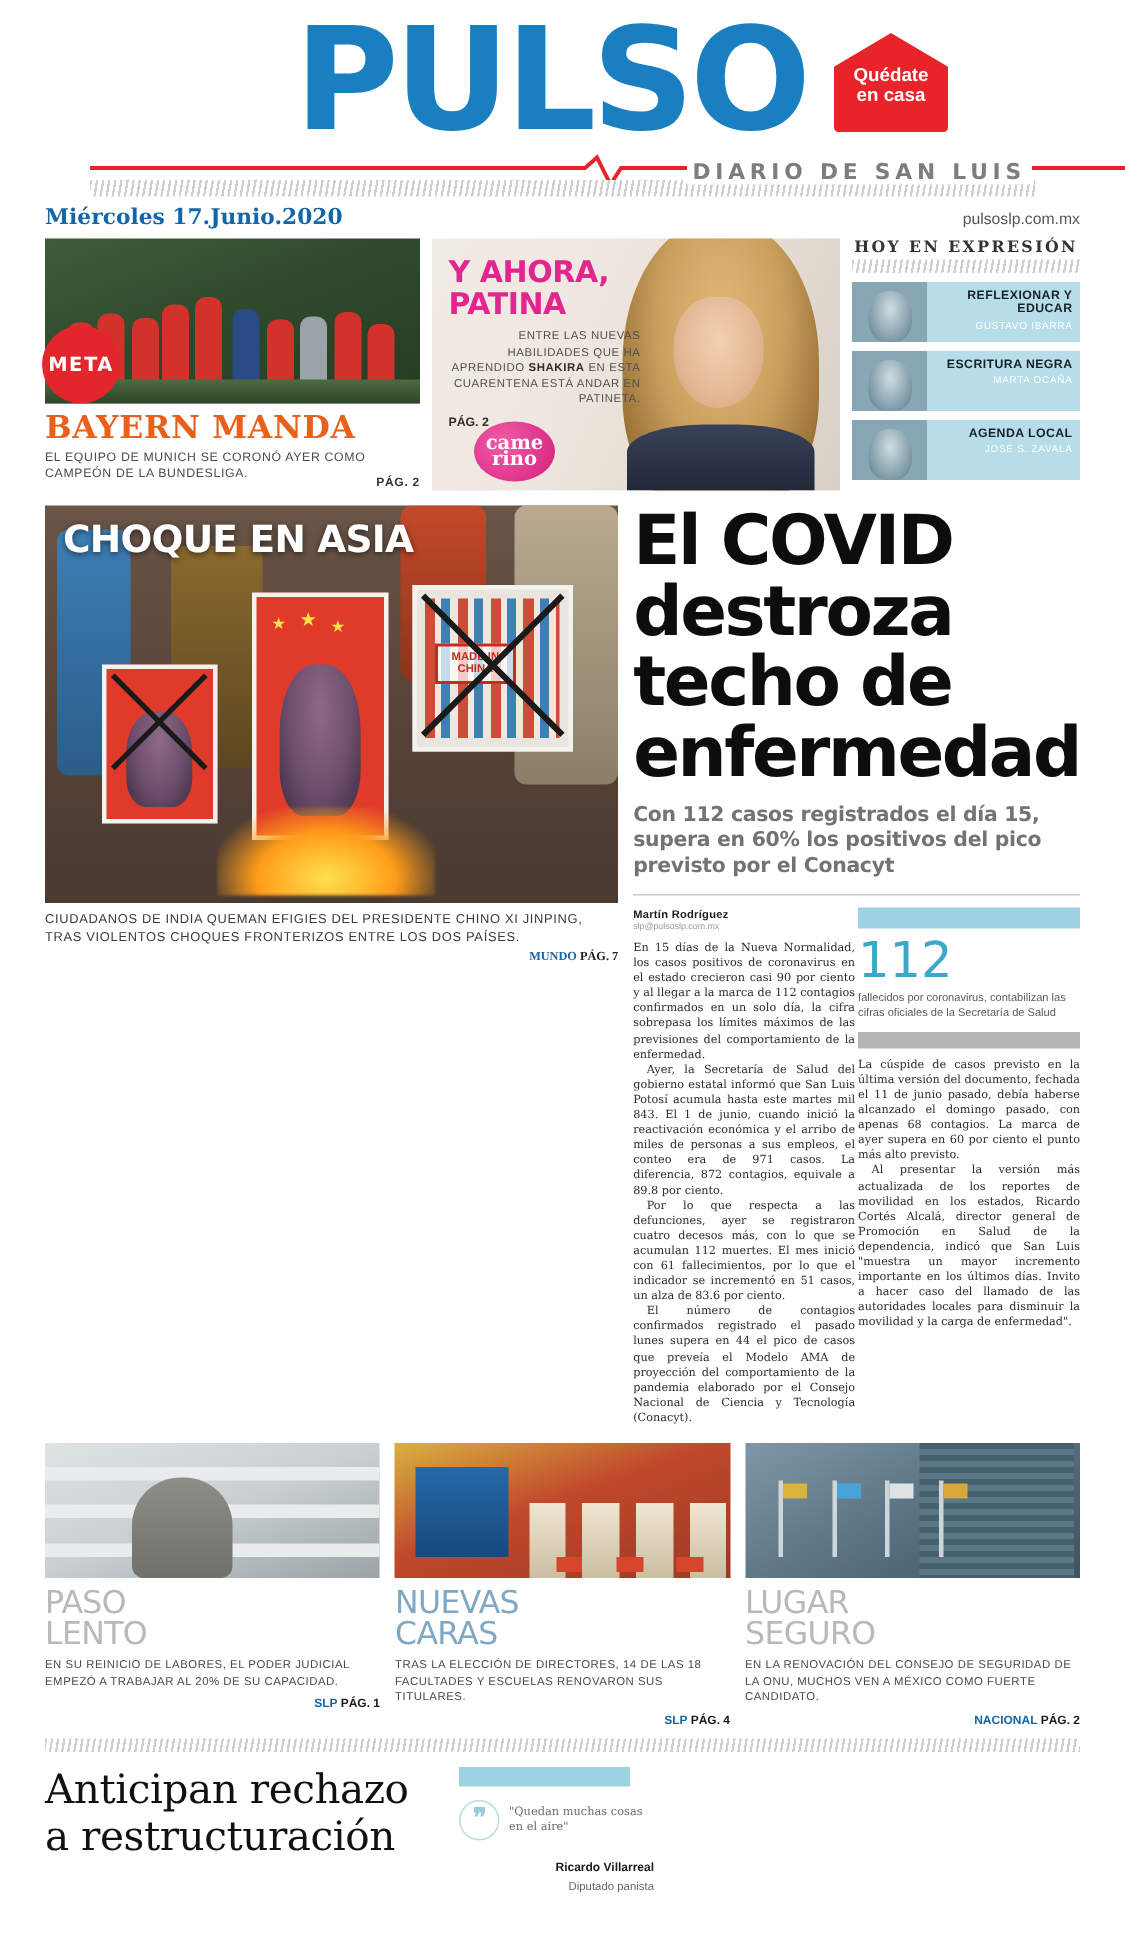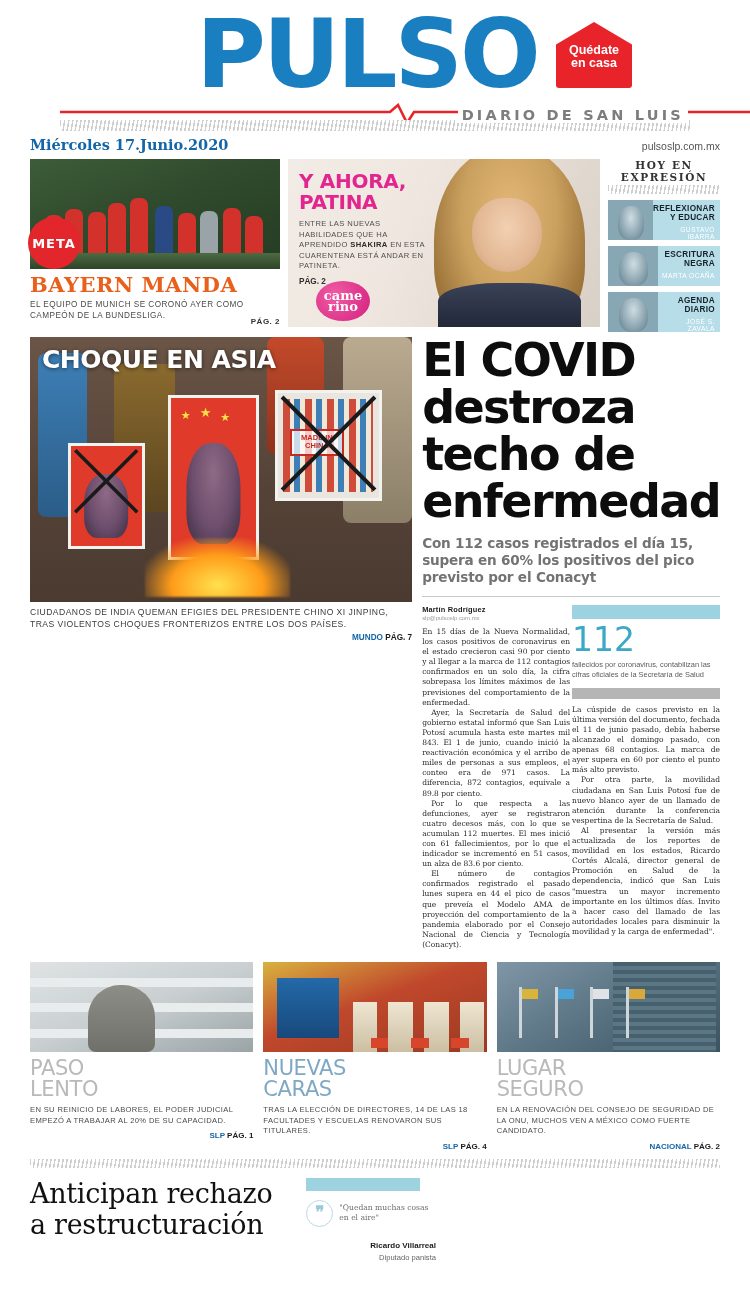--- a/index.html
+++ b/index.html
@@ -119,34 +119,34 @@
     position: absolute; left: 16%; bottom: 0; width: 74%; height: 26%;
     background: linear-gradient(#3a4258,#222838); border-radius: 42% 42% 0 0;
   }
   .sh-text { position: absolute; left: 11px; top: 12px; width: 128px; z-index: 3; }
   .sh-head {
     font-family: "DejaVu Sans", sans-serif; font-weight: bold;
     font-size: 20px; line-height: 21px; color: #e3268f; letter-spacing: -0.3px;
   }
   .sh-deck {
     font-size: 7.6px; color: #4e4e4e; line-height: 10.6px;
-    letter-spacing: 0.4px; margin-top: 6px; text-transform: uppercase;
+    letter-spacing: 0.4px; margin-top: 6px; text-transform: uppercase; text-align: right;
   }
   .sh-deck b { color: #2d2d2d; }
   .sh-pag { font-size: 8.2px; font-weight: bold; color: #2d2d2d; margin-top: 5px; }
   .camerino {
     position: absolute; left: 28px; bottom: 6px; width: 54px; height: 40px;
     border-radius: 50%;
     background: radial-gradient(circle at 35% 35%, #f05ca4, #d41f7f);
     color: #fff; display: flex; align-items: center; justify-content: center;
     font-family: "DejaVu Serif", serif; font-size: 13px; line-height: 11px;
     text-align: center; font-weight: bold; z-index: 4;
   }
 
-  .promo-opinion { width: 112px; }
+  .promo-opinion { width: 152px; }
   .op-title {
     font-family: "DejaVu Serif", serif; font-weight: bold;
     font-size: 10.5px; letter-spacing: 1.6px; color: #333;
     text-align: center; padding-bottom: 2px;
   }
   .op-hatch { height: 9px;
     background: repeating-linear-gradient(100deg,#cfcfcf 0 1.5px,#ffffff 1.5px 4px); }
   .op-card { display: flex; height: 40px; margin-top: 6px; }
   .op-thumb { width: 50px; background: #88a7b4; position: relative; overflow: hidden; }
   .op-thumb .fc {
@@ -202,21 +202,21 @@
   .fire {
     position: absolute; left: 30%; bottom: 2%; width: 38%; height: 22%;
     background: radial-gradient(ellipse at 50% 80%, #ffe14d 0%, #ff9c1a 45%, rgba(226,95,14,0) 78%);
     filter: blur(1px);
   }
   .protester { position: absolute; border-radius: 8px; }
   .hero-cap {
     font-size: 8.6px; color: #3b3b3b; line-height: 12px;
     letter-spacing: 0.45px; padding-top: 4px; text-transform: uppercase;
   }
-  .hero-pag { text-align: right; font-size: 8.2px; font-weight: bold; color: #1566a8; margin-top: 3px; }
+  .hero-pag { text-align: right; font-size: 8.2px; font-weight: bold; color: #1566a8; margin-top: 3px; font-family: Liberation Serif, serif; }
   .hero-pag .blk { color: #1b1b1b; }
 
   .mega-head {
     font-family: "DejaVu Sans", sans-serif; font-weight: bold;
     font-size: 46px; line-height: 47px; color: #0d0d0d;
     letter-spacing: -1.6px;
   }
   .mega-deck {
     font-family: "DejaVu Sans", sans-serif; font-weight: bold;
     font-size: 13.6px; line-height: 17px; color: #737373;
@@ -389,21 +389,21 @@
           <div class="op-name">ESCRITURA NEGRA</div>
           <div class="op-author">MARTA OCAÑA</div>
         </div>
       </div>
 
       <div class="op-card">
         <div class="op-thumb">
             <span class="fc"></span>
           </div>
         <div class="op-label">
-          <div class="op-name">AGENDA DIARIO</div>
+          <div class="op-name">AGENDA LOCAL</div>
           <div class="op-author">JOSÉ S. ZAVALA</div>
         </div>
       </div>
     </div>
   </div>
 
   <div class="main-block">
 
     <div class="main-left">
       <div class="hero-photo">
@@ -461,21 +461,20 @@
             <p>El número de contagios confirmados registrado el pasado lunes supera en 44 el pico de casos que preveía el Modelo AMA de proyección del comportamiento de la pandemia elaborado por el Consejo Nacional de Ciencia y Tecnología (Conacyt).</p>
           </div>
         </div>
         <div class="cov-col">
           <div class="stat-cap"></div>
           <div class="stat-num">112</div>
           <div class="stat-desc">fallecidos por coronavirus, contabilizan las cifras oficiales de la Secretaría de Salud</div>
           <div class="stat-foot"></div>
           <div class="body-text">
             <p class="first">La cúspide de casos previsto en la última versión del documento, fechada el 11 de junio pasado, debía haberse alcanzado el domingo pasado, con apenas 68 contagios. La marca de ayer supera en 60 por ciento el punto más alto previsto.</p>
-            <p>Por otra parte, la movilidad ciudadana en San Luis Potosí fue de nuevo blanco ayer de un llamado de atención durante la conferencia vespertina de la Secretaría de Salud.</p>
             <p>Al presentar la versión más actualizada de los reportes de movilidad en los estados, Ricardo Cortés Alcalá, director general de Promoción en Salud de la dependencia, indicó que San Luis "muestra un mayor incremento importante en los últimos días. Invito a hacer caso del llamado de las autoridades locales para disminuir la movilidad y la carga de enfermedad".</p>
           </div>
         </div>
       </div>
     </div>
   </div>
 
   <div class="triple">
     <div class="tri">
       <div class="tri-photo tri-1">

